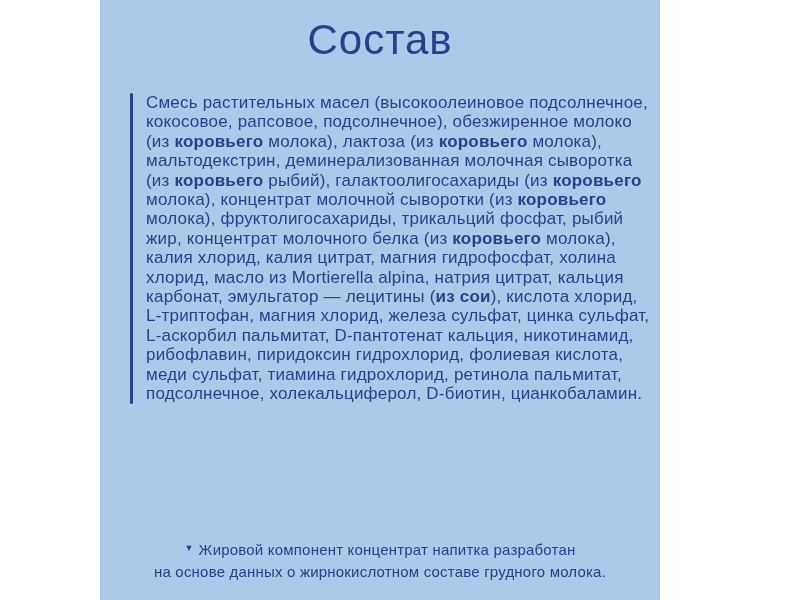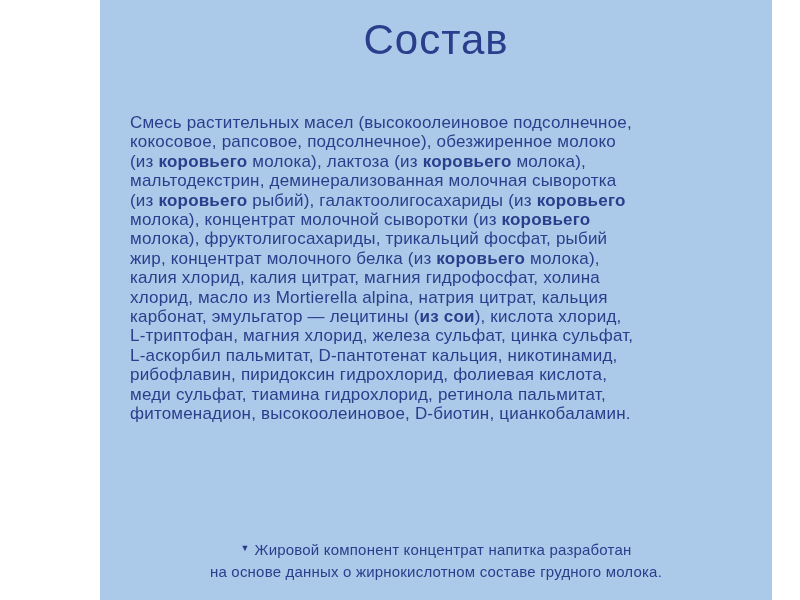--- a/index.html
+++ b/index.html
@@ -12,42 +12,41 @@
   body {
     background: var(--page-bg);
     font-family: "Liberation Sans", sans-serif;
     position: relative;
     overflow: hidden;
   }
   .panel {
     position: absolute;
     left: 100px;
     top: 0;
-    width: 672px;
+    width: 560px;
     height: 600px;
     background: var(--panel-bg);
   }
   .title {
     position: absolute;
     left: 0;
     right: 0;
     top: 16px;
     text-align: center;
     font-size: 42px;
     font-weight: 500;
     letter-spacing: 1px;
     color: var(--ink);
   }
   .content {
     position: absolute;
     left: 30px;
-    top: 113px;
+    top: 93px;
     display: flex;
     align-items: stretch;
-    flex-direction: column;
   }
   .vbar {
     width: 3px;
     background: var(--ink);
     border-radius: 2px;
     margin-right: 13px;
     flex: 0 0 auto;
   }
   .lines {
     font-size: 17px;
@@ -92,21 +91,21 @@
         <div class="line"><span>молока), концентрат молочной сыворотки (из </span><span class="b">коровьего</span></div>
         <div class="line"><span>молока), фруктолигосахариды, трикальций фосфат, рыбий</span></div>
         <div class="line"><span>жир, концентрат молочного белка (из </span><span class="b">коровьего</span><span> молока),</span></div>
         <div class="line"><span>калия хлорид, калия цитрат, магния гидрофосфат, холина</span></div>
         <div class="line"><span>хлорид, масло из Mortierella alpina, натрия цитрат, кальция</span></div>
         <div class="line"><span>карбонат, эмульгатор — лецитины (</span><span class="b">из сои</span><span>), кислота хлорид,</span></div>
         <div class="line"><span>L-триптофан, магния хлорид, железа сульфат, цинка сульфат,</span></div>
         <div class="line"><span>L-аскорбил пальмитат, D-пантотенат кальция, никотинамид,</span></div>
         <div class="line"><span>рибофлавин, пиридоксин гидрохлорид, фолиевая кислота,</span></div>
         <div class="line"><span>меди сульфат, тиамина гидрохлорид, ретинола пальмитат,</span></div>
-        <div class="line"><span>фитоменадион, высокоолеиновое, D-биотин, цианкобаламин.</span></div>
+        <div class="line"><span>подсолнечное, холекальциферол, D-биотин, цианкобаламин.</span></div>
       </div>
   </div>
 
   <div class="footnote">
     <div><span class="marker">▼</span><span>Жировой компонент концентрат напитка разработан</span></div>
     <div>на основе данных о жирнокислотном составе грудного молока.</div>
   </div>
 </div>
 
 </body></html>

